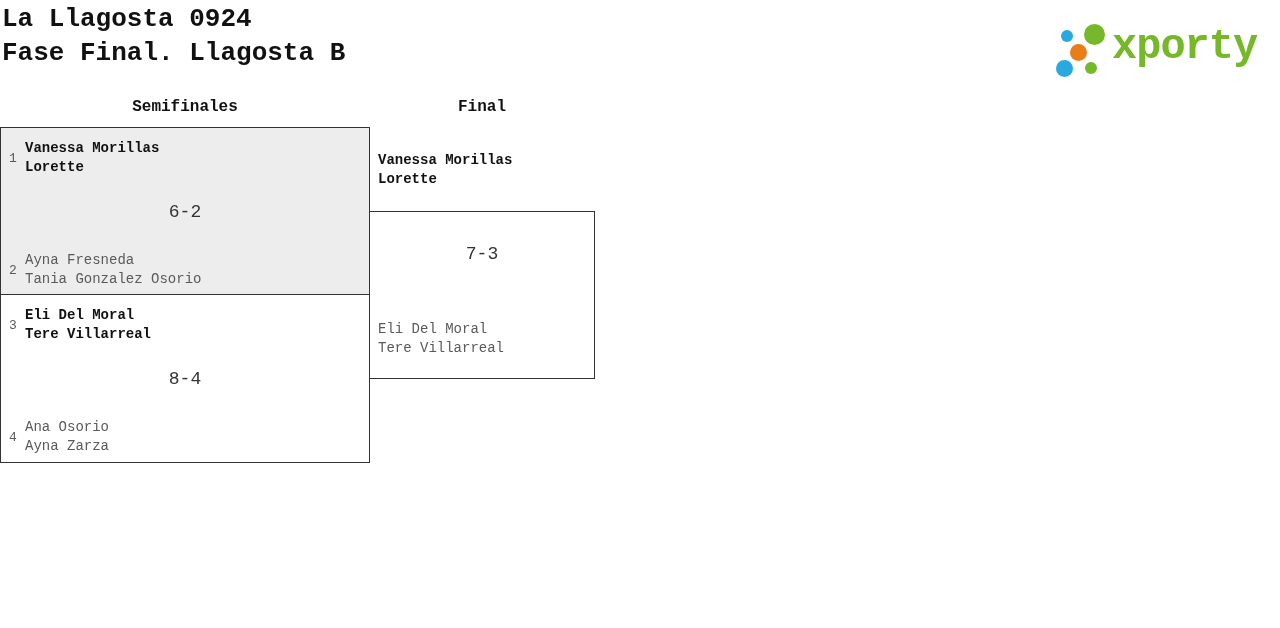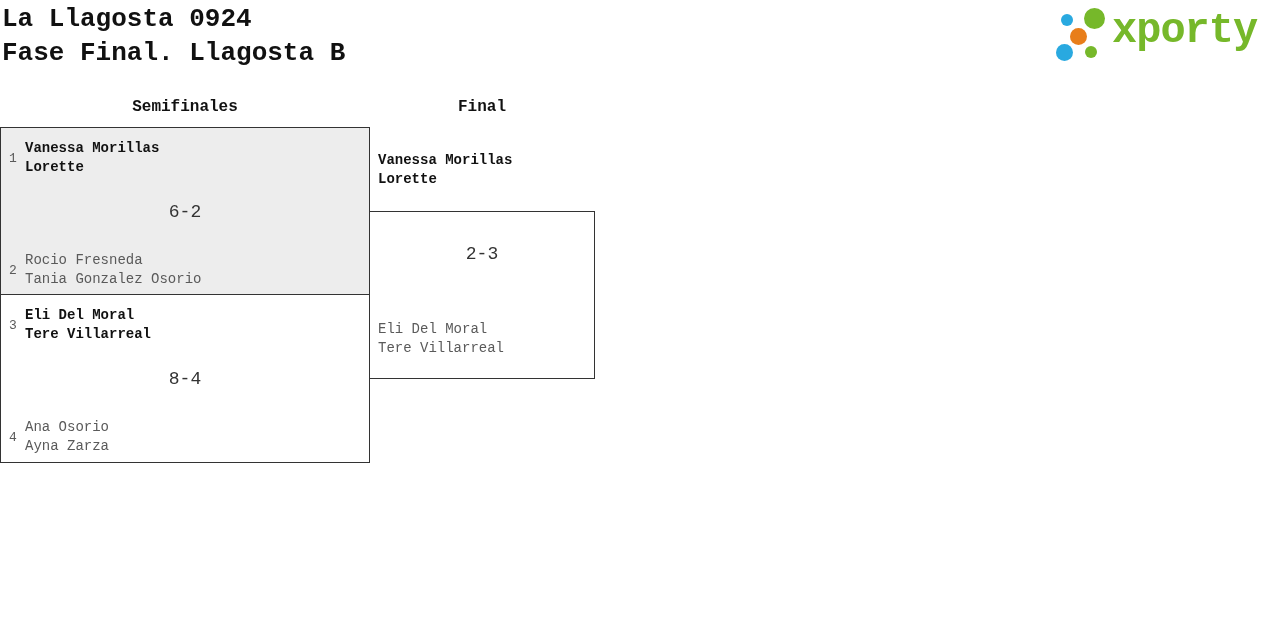--- a/index.html
+++ b/index.html
@@ -8,21 +8,21 @@
     font-family:Liberation Mono, monospace;
     padding-left:18px;
   }
   
   .page-title{
     position:absolute;left:2px;top:2px;
     font-size:26px;line-height:34px;font-weight:bold;color:var(--title);
     letter-spacing:0;
   }
   
-  .logo{position:absolute;left:1050px;top:0;width:230px;height:70px;display:block;text-decoration:none;cursor:pointer;text-align:center;}
+  .logo{position:absolute;left:1050px;top:16px;width:230px;height:70px;display:block;text-decoration:none;cursor:pointer;text-align:center;}
   .dot{position:absolute;border-radius:50%;}
   .dot-blue-sm {left:11px;top:14px;width:12px;height:12px;background:var(--blue);}
   .dot-green-lg{left:34px;top:8px;width:21px;height:21px;background:var(--green);}
   .dot-orange  {left:20px;top:28px;width:17px;height:17px;background:var(--orange);}
   .dot-blue-lg {left:6px;top:44px;width:17px;height:17px;background:var(--blue);}
   .dot-green-sm{left:35px;top:46px;width:12px;height:12px;background:var(--green);}
   .logo-text{
     position:absolute;left:62px;top:8px;
     font-size:42px;line-height:46px;font-weight:bold;color:var(--green);letter-spacing:-1px;
   }
@@ -83,21 +83,21 @@
       <span class="seed">1</span>
       <div class="names winner">
         <div>Vanessa Morillas</div>
         <div>Lorette</div>
       </div>
     </div>
     <div class="score sf-score">6-2</div>
     <div class="team-row pos-bottom">
       <span class="seed">2</span>
       <div class="names loser">
-        <div>Rocio Fresneda</div>
+        <div>Ayna Fresneda</div>
         <div>Tania Gonzalez Osorio</div>
       </div>
     </div>
   </div>
 
   <div class="match-box sf2">
     <div class="team-row pos-top">
       <span class="seed">3</span>
       <div class="names winner">
         <div>Eli Del Moral</div>
@@ -112,20 +112,20 @@
         <div>Ayna Zarza</div>
       </div>
     </div>
   </div>
 
   <div class="match-box final-box">
     <div class="final-team final-team-top names winner">
       <div>Vanessa Morillas</div>
       <div>Lorette</div>
     </div>
-    <div class="score final-score">2-3</div>
+    <div class="score final-score">7-3</div>
     <div class="final-team final-team-bottom names loser">
       <div>Eli Del Moral</div>
       <div>Tere Villarreal</div>
     </div>
   </div>
 
 </div>
 
 </body></html>

